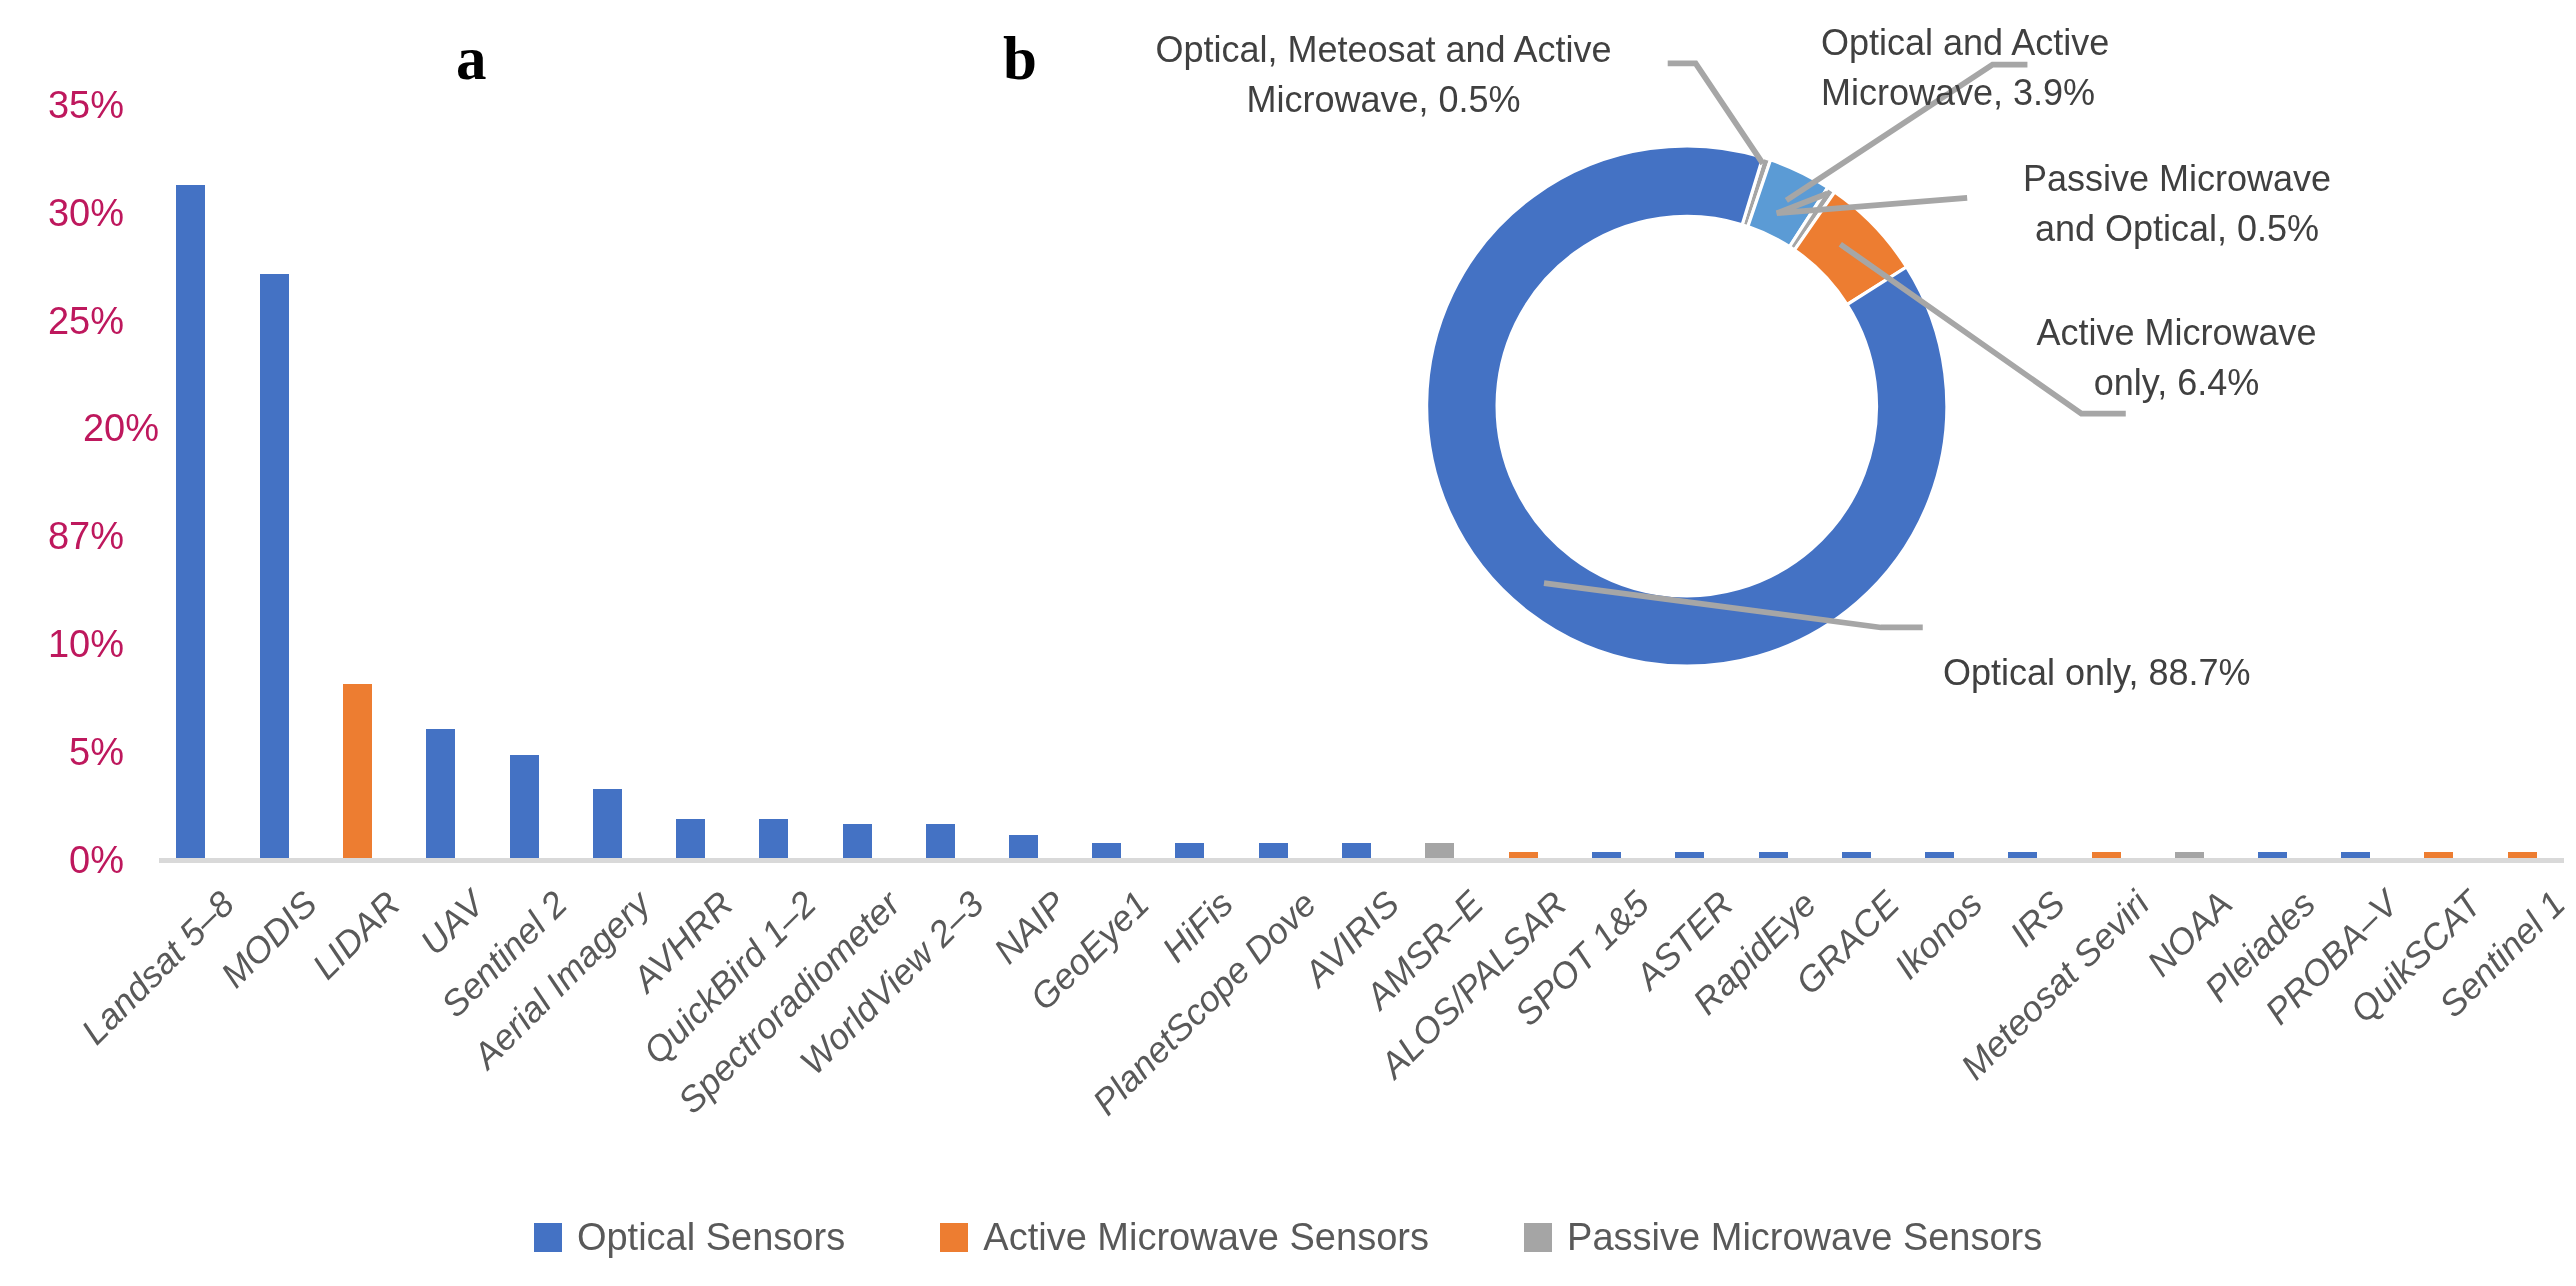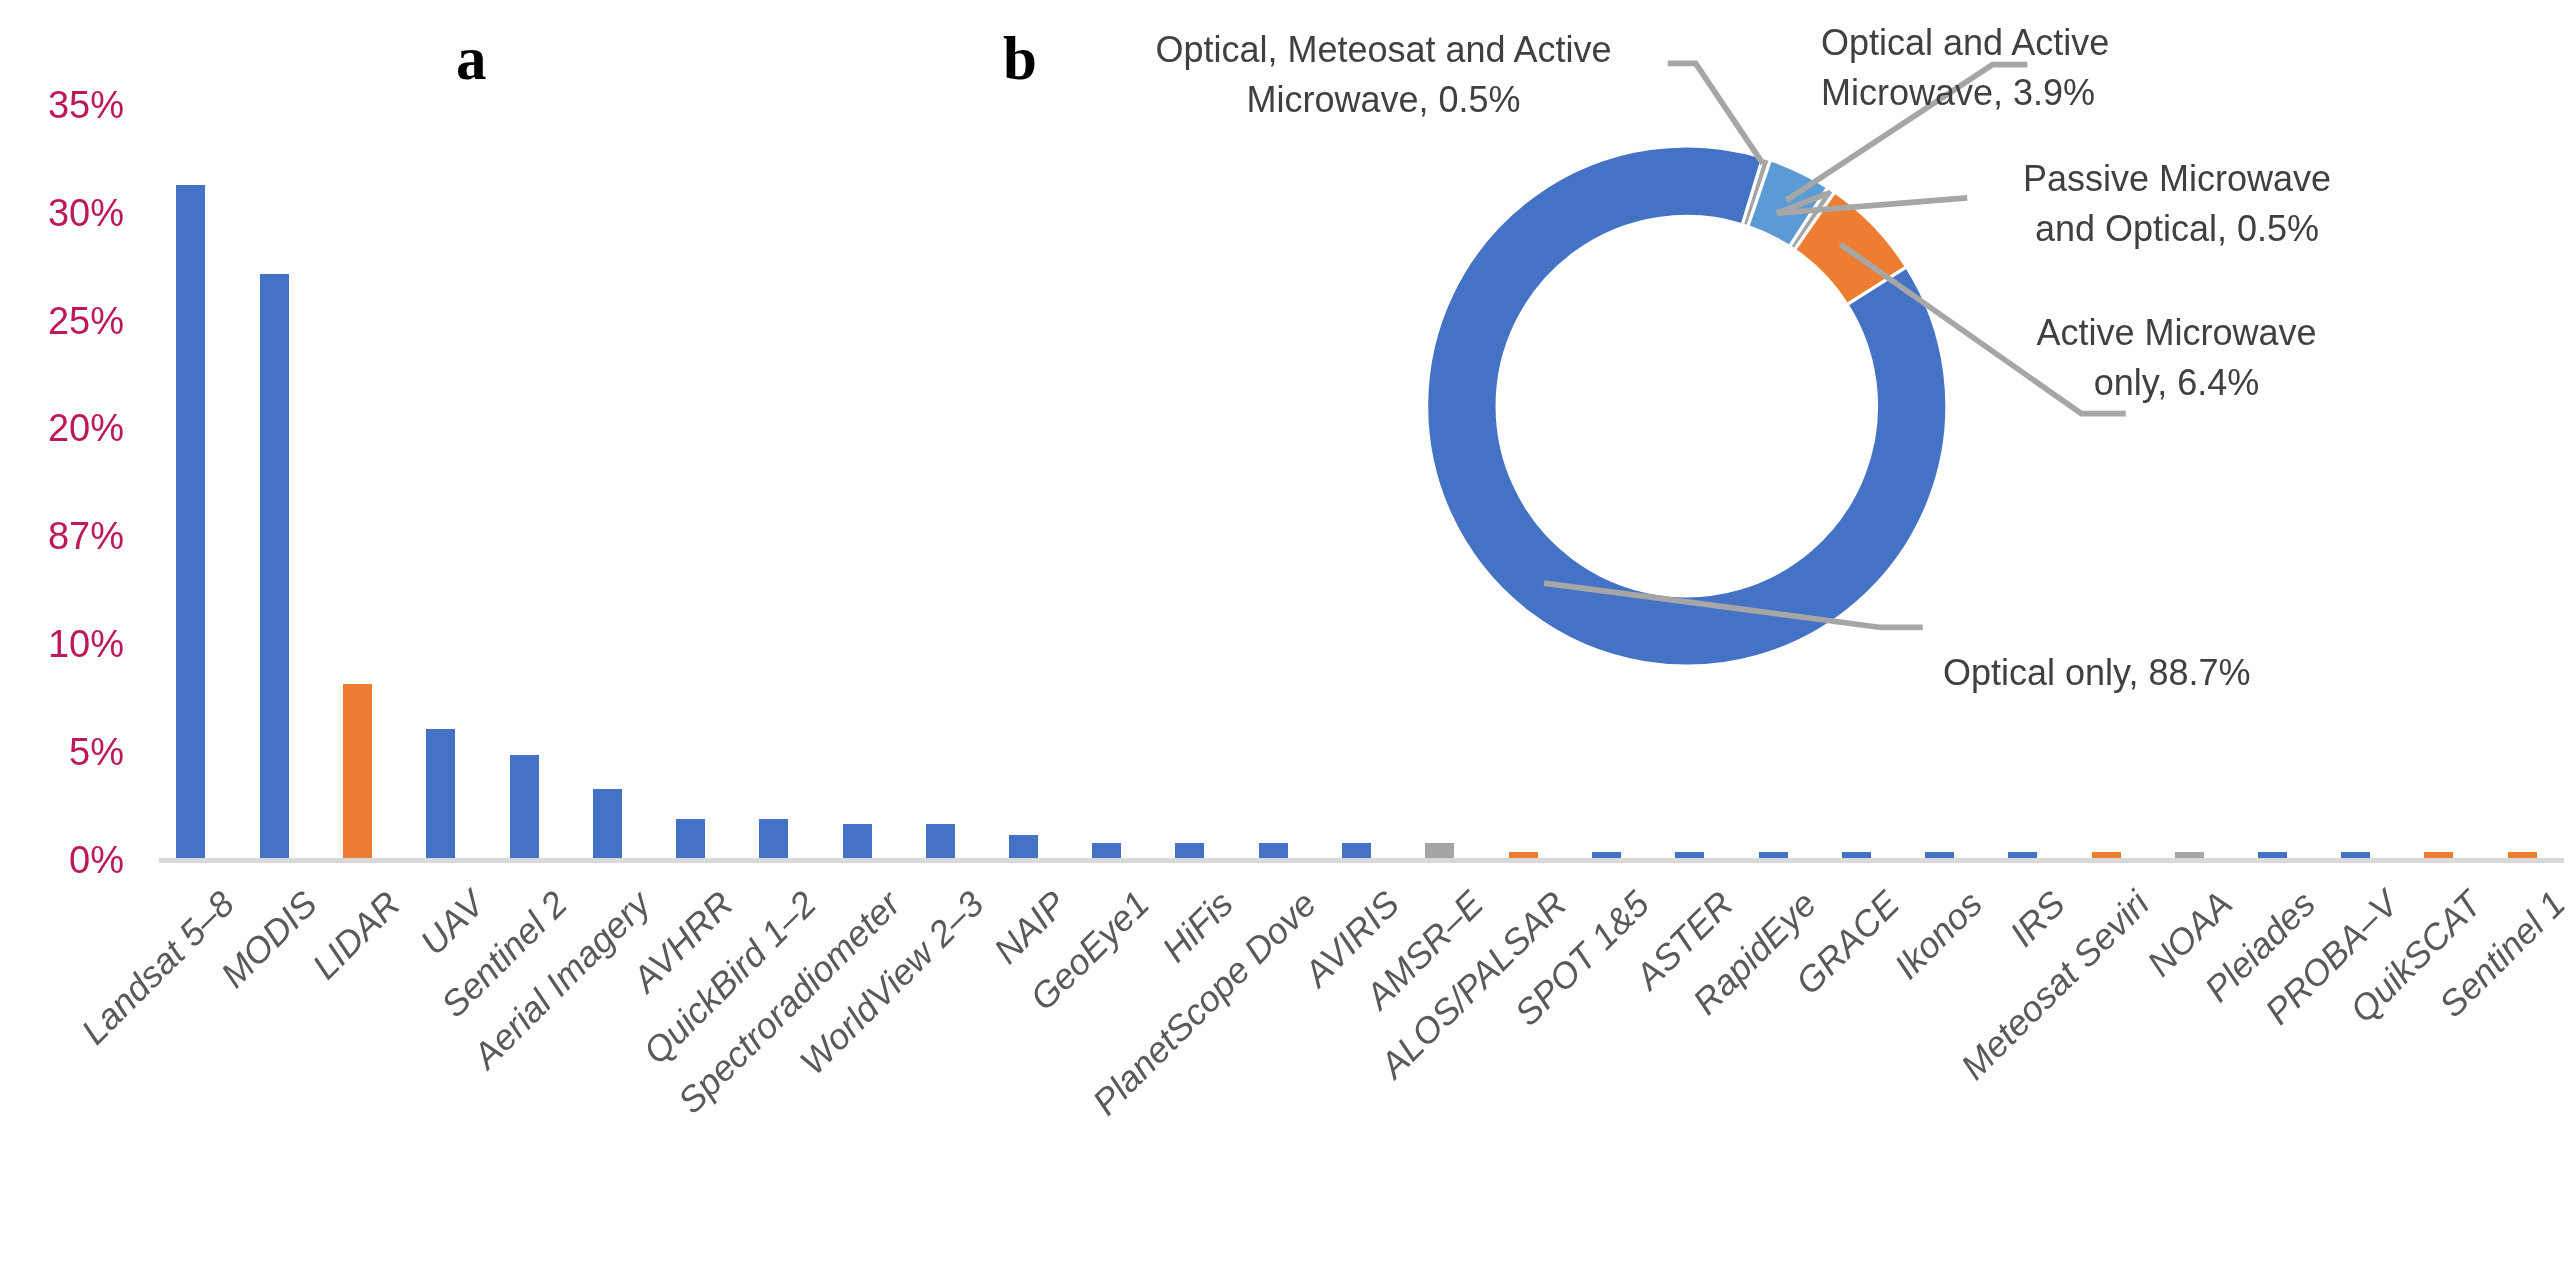--- a/index.html
+++ b/index.html
@@ -27,21 +27,21 @@
 <body>
 
 <div id="page">
   <div id="panel-a" class="panel-letter">a</div>
   <div id="panel-b" class="panel-letter">b</div>
 
   <div id="yticks">
       <div class="ytick" style="top: 84px;">35%</div>
       <div class="ytick" style="top: 192px;">30%</div>
       <div class="ytick" style="top: 300px;">25%</div>
-      <div class="ytick" style="top: 407px;">20%</div>
+      <div class="ytick" style="top: 407px; padding-left: 35px;">20%</div>
       <div class="ytick" style="top: 515px;">87%</div>
       <div class="ytick" style="top: 623px;">10%</div>
       <div class="ytick" style="top: 731px;">5%</div>
       <div class="ytick" style="top: 839px;">0%</div>
     </div>
   <div id="bars">
       <div class="bar" title="Landsat 5–8" style="left: 176px; width: 29px; top: 185px; height: 675px; background: rgb(68, 114, 196);"></div>
       <div class="bar" title="MODIS" style="left: 260px; width: 29px; top: 274px; height: 587px; background: rgb(68, 114, 196);"></div>
       <div class="bar" title="LIDAR" style="left: 343px; width: 29px; top: 684px; height: 177px; background: rgb(237, 125, 49);"></div>
       <div class="bar" title="UAV" style="left: 426px; width: 29px; top: 729px; height: 131px; background: rgb(68, 114, 196);"></div>
@@ -136,14 +136,28 @@
       </div>
       <div class="callout" style="left: 1929px; top: 308px; width: 495px; text-align: center;">
         <div>Active Microwave</div>
         <div>only, 6.4%</div>
       </div>
       <div class="callout" style="left: 1943px; top: 608px; width: 597px; text-align: left; margin-top: 40px;">
         <div>Optical only, 88.7%</div>
       </div>
     </div>
 
+  <div id="legend">
+      <div class="legend-item">
+        <span class="legend-marker" style="background: rgb(68, 114, 196);"></span>
+        <span class="legend-label">Optical Sensors</span>
+      </div>
+      <div class="legend-item">
+        <span class="legend-marker" style="background: rgb(237, 125, 49);"></span>
+        <span class="legend-label">Active Microwave Sensors</span>
+      </div>
+      <div class="legend-item">
+        <span class="legend-marker" style="background: rgb(165, 165, 165);"></span>
+        <span class="legend-label">Passive Microwave Sensors</span>
+      </div>
+    </div>
 </div>
 
 
 </body></html>

